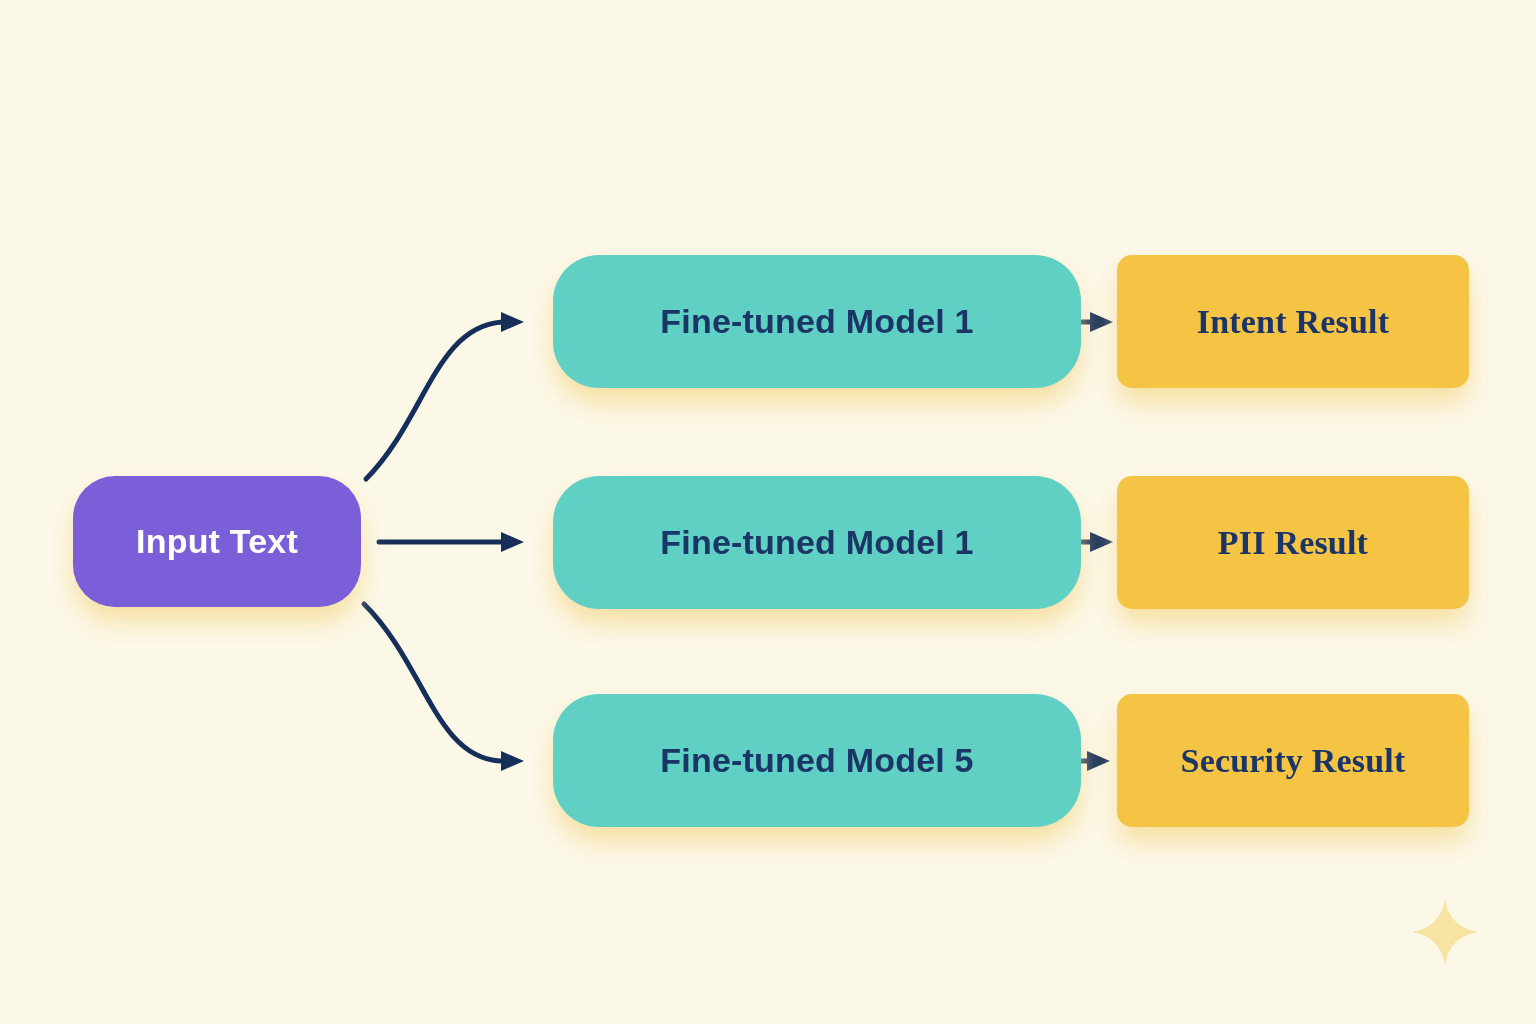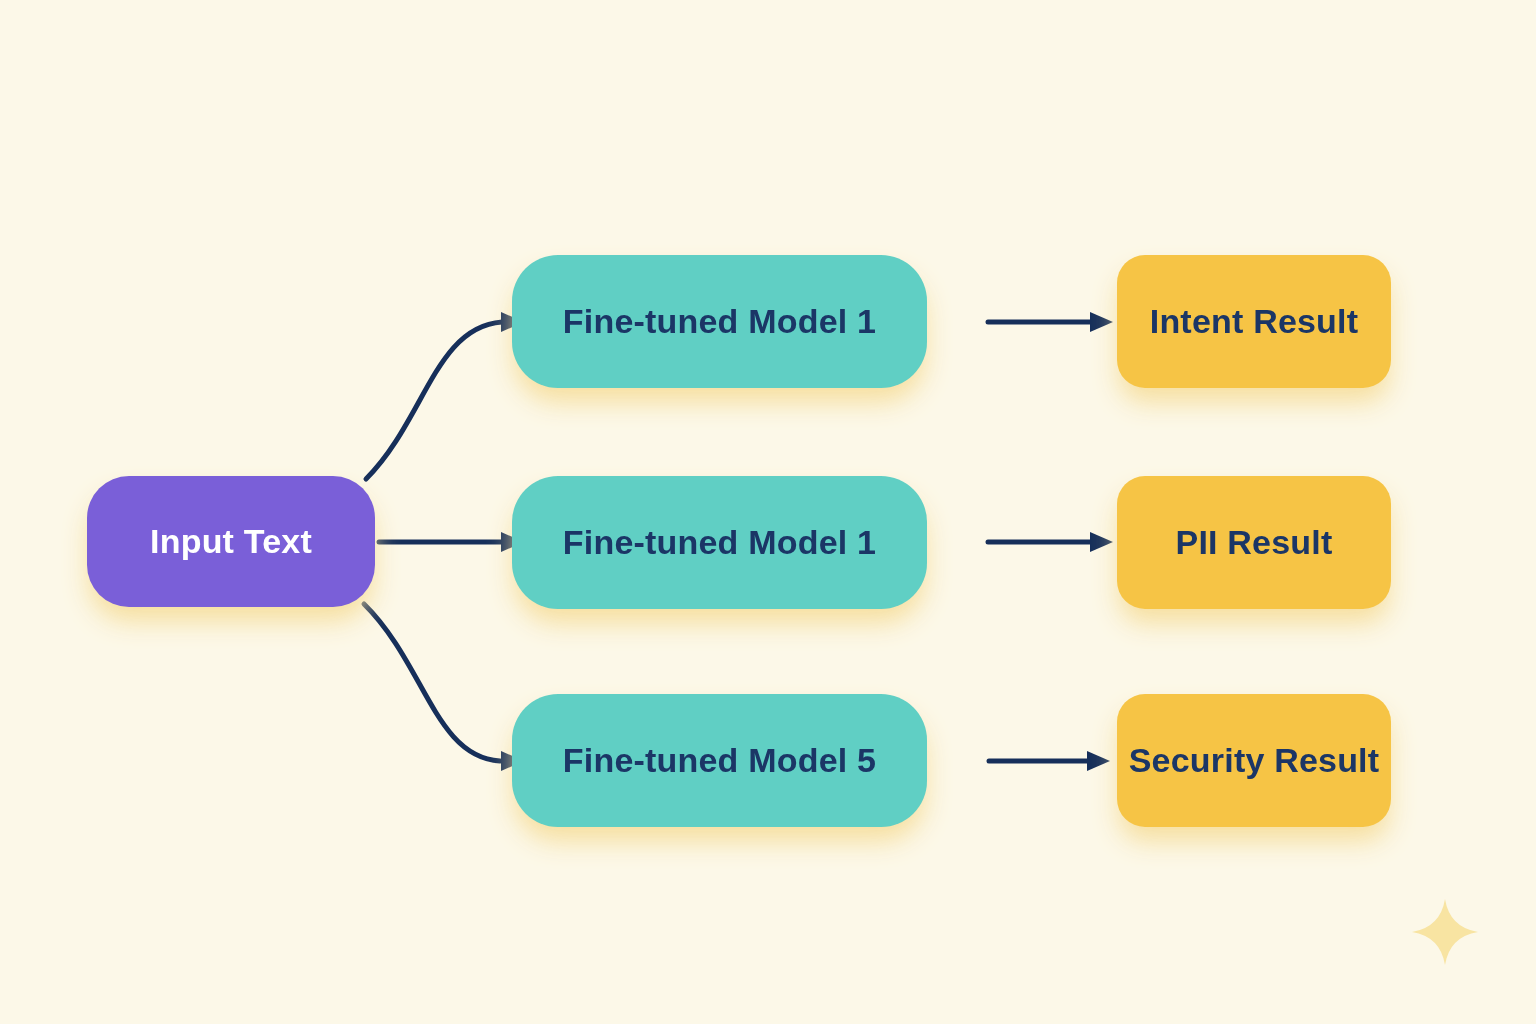--- a/index.html
+++ b/index.html
@@ -36,39 +36,40 @@
     position: absolute;
     display: flex;
     align-items: center;
     justify-content: center;
     font-weight: bold;
     font-size: 34px;
     letter-spacing: 0.2px;
     box-shadow: 0 16px 26px -2px rgba(245, 221, 155, 0.95);
   }
   .input-node {
-    left: 87px; top: 476px;
+    left: 73px; top: 476px;
     width: 288px; height: 131px;
     background: var(--input-box);
     color: var(--text-light);
     border-radius: 42px;
   }
   .model-node {
-    left: 512px;
-    width: 415px; height: 133px;
+    left: 553px;
+    width: 528px; height: 133px;
     background: var(--model-box);
     color: var(--text-dark);
     border-radius: 46px;
   }
   .result-node {
     left: 1117px;
-    width: 274px; height: 133px;
+    width: 352px; height: 133px;
     background: var(--result-box);
     color: var(--text-dark);
-    border-radius: 28px;
+    border-radius: 15px;
+    font-family: Liberation Serif, serif;
   }
   .row-1 { top: 255px; }
   .row-2 { top: 476px; }
   .row-3 { top: 694px; }
   .connector { stroke: var(--arrow); stroke-width: 5; fill: none; stroke-linecap: round; }
   .arrow-head { fill: var(--arrow); stroke: none; }
   .sparkle-svg {
     position: absolute;
     left: 1412px; top: 898px;
     width: 66px; height: 68px;

